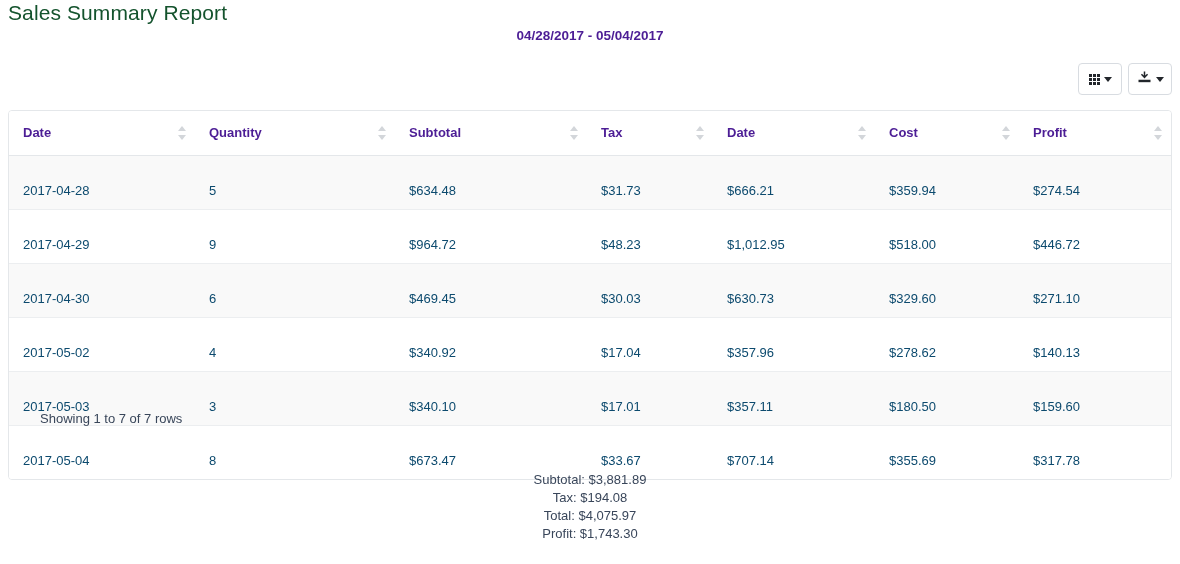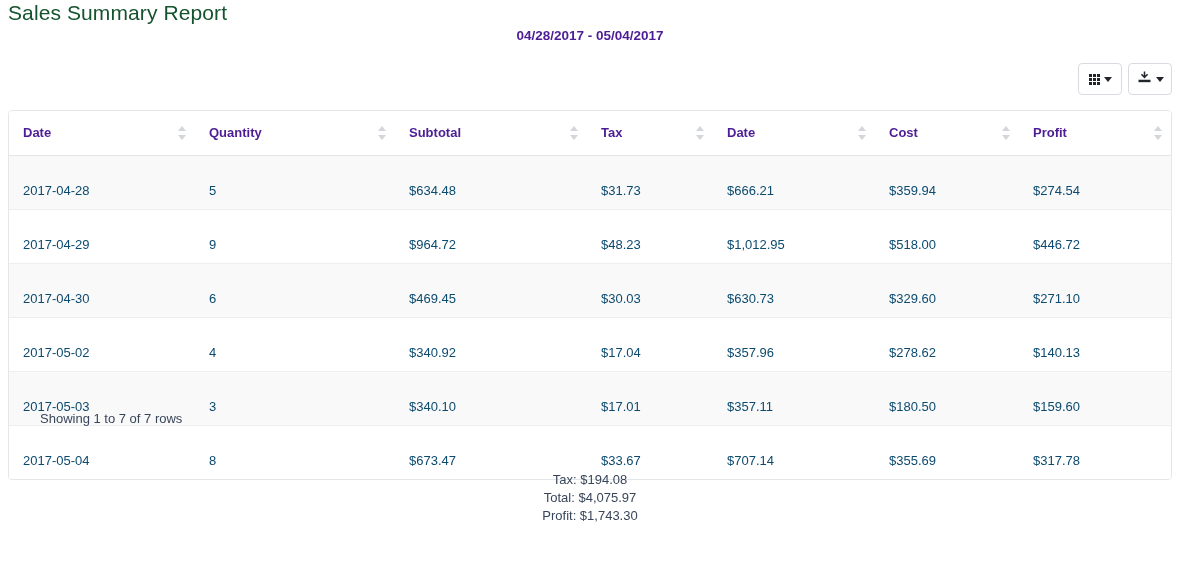--- a/index.html
+++ b/index.html
@@ -297,18 +297,19 @@
           <td>$355.69</td>
           <td>$317.78</td>
         </tr>
       </tbody>
     </table>
   </div>
 
   <div class="showing">Showing 1 to 7 of 7 rows</div>
 
   <div class="summary">
+    <div>Subtotal: $3,881.89</div>
     <div>Tax: $194.08</div>
     <div>Total: $4,075.97</div>
     <div>Profit: $1,743.30</div>
   </div>
 
 </div>
 
 </body></html>

